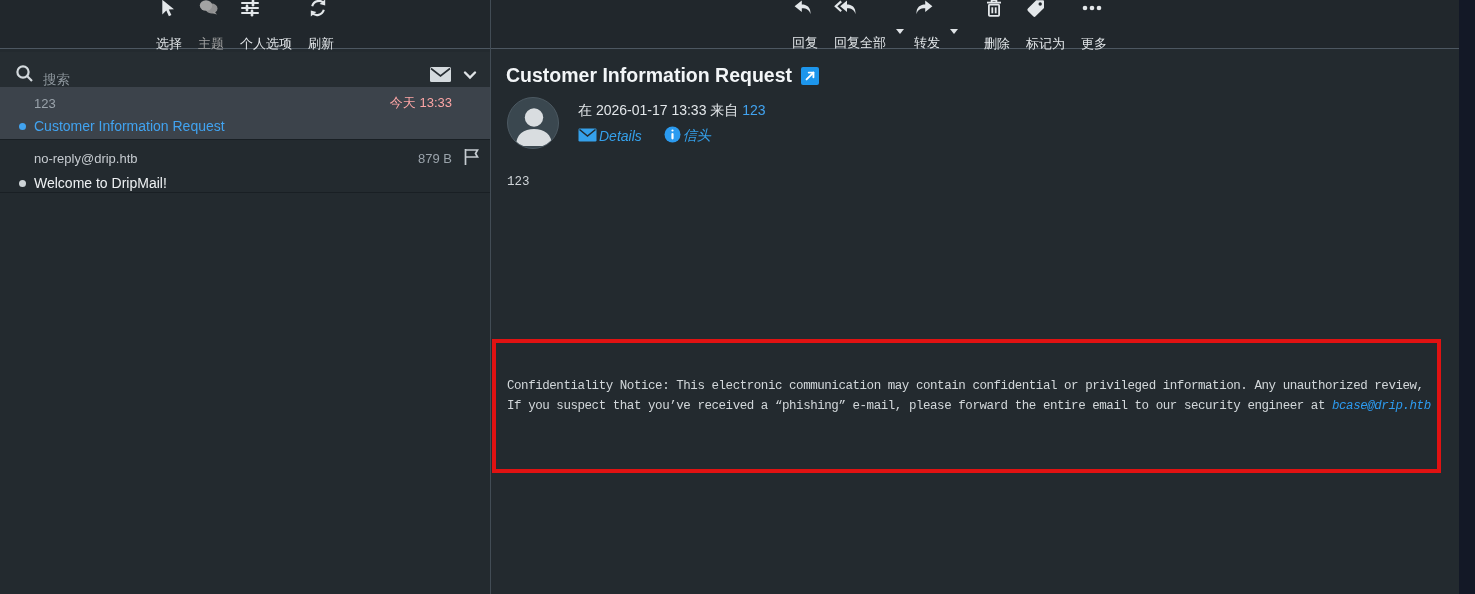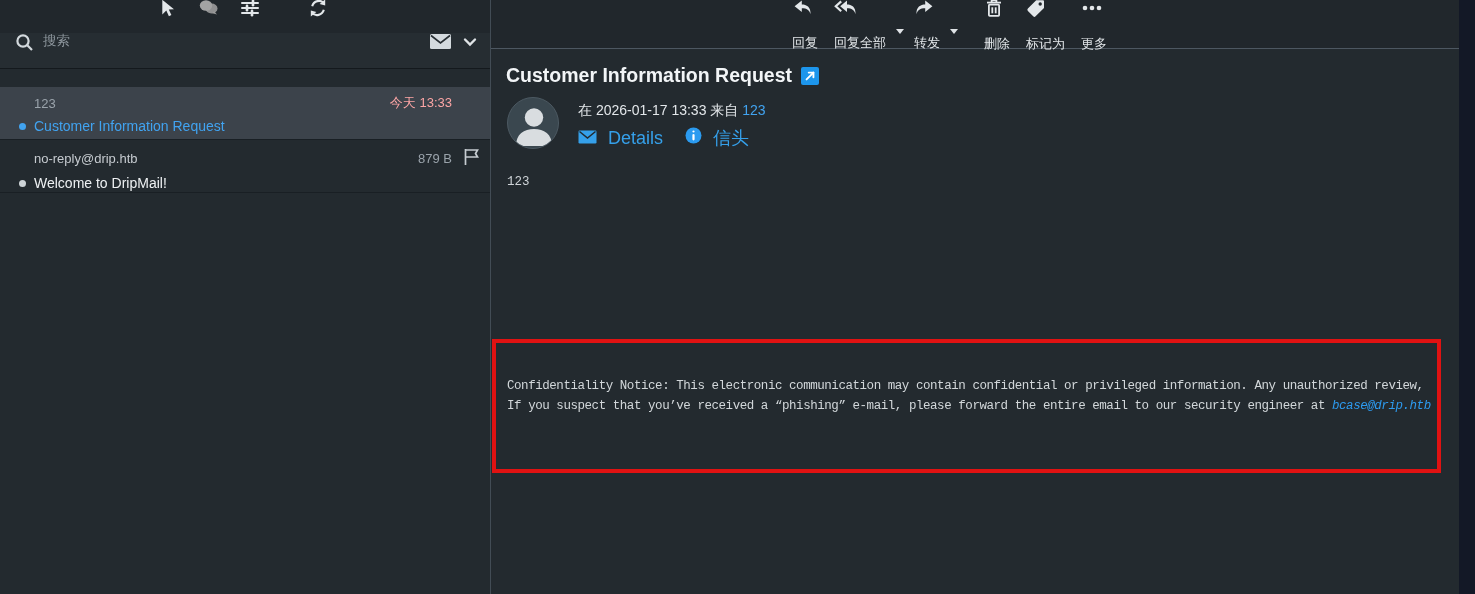--- a/index.html
+++ b/index.html
@@ -26,23 +26,23 @@
   .tbtn svg { display:block; }
   .tbtn.disabled { color:#a3a3a3; }
   .tb-caret {
     width:0; height:0; margin:0 2px;
     border-left:4.5px solid transparent; border-right:4.5px solid transparent;
     border-top:5px solid #dfe3e6; align-self:center; margin-top:14px;
   }
 
   
   .searchbar {
-    position:absolute; left:0; top:33px; width:490px; height:36px;
+    position:absolute; left:0; top:52px; width:490px; height:36px;
     background:#262d32; border-bottom:1px solid #14191d;
-    display:flex; align-items:flex-start; padding:0 12px 0 15px;
+    display:flex; align-items:flex-end; padding:0 12px 0 15px;
   }
   .search-input {
     flex:1; background:transparent; border:none; outline:none;
     color:#dfe3e6; font-size:13.5px; font-family:inherit; margin-left:9px;
   }
   .search-input::placeholder { color:#8d969d; }
   .search-right { display:flex; align-items:center; gap:10px; }
 
   
   .mlist { position:absolute; left:0; top:87px; width:490px; }
@@ -71,21 +71,21 @@
     width:18px; height:18px; background:#1d96ec; border-radius:2px;
     display:flex; align-items:center; justify-content:center; cursor:pointer;
   }
   .avatar {
     position:absolute; left:507px; top:97px; width:52px; height:52px; border-radius:50%;
     background:#3a474f; border:1px solid #4c5962; overflow:hidden;
   }
   .meta1 { position:absolute; left:578px; top:102px; font-size:14px; color:#e3e7ea; }
   .meta1 a { color:#41a3f0; text-decoration:none; }
   .meta2 { position:absolute; left:578px; top:126px; display:flex; align-items:center; gap:22px; }
-  .meta-link { display:flex; align-items:center; gap:11px; color:#35a0ea; font-size:18px; cursor:pointer; }
+  .meta-link { display:flex; align-items:center; gap:2px; color:#35a0ea; font-size:14px; cursor:pointer;font-style:italic; }
 
   .mono { font-family:"Liberation Mono","DejaVu Sans Mono",monospace; }
   .body-intro { position:absolute; left:507px; top:175px; font-size:12.5px; color:#ced3d7; }
 
   .notice-box {
     position:absolute; left:492px; top:339px; width:949px; height:134px;
     border:4px solid #e01212; padding:34px 8px 0 11px;
     font-size:12.5px; letter-spacing:-0.45px; line-height:19.6px;
     color:#d2d7da; white-space:nowrap; overflow:hidden;
   }

